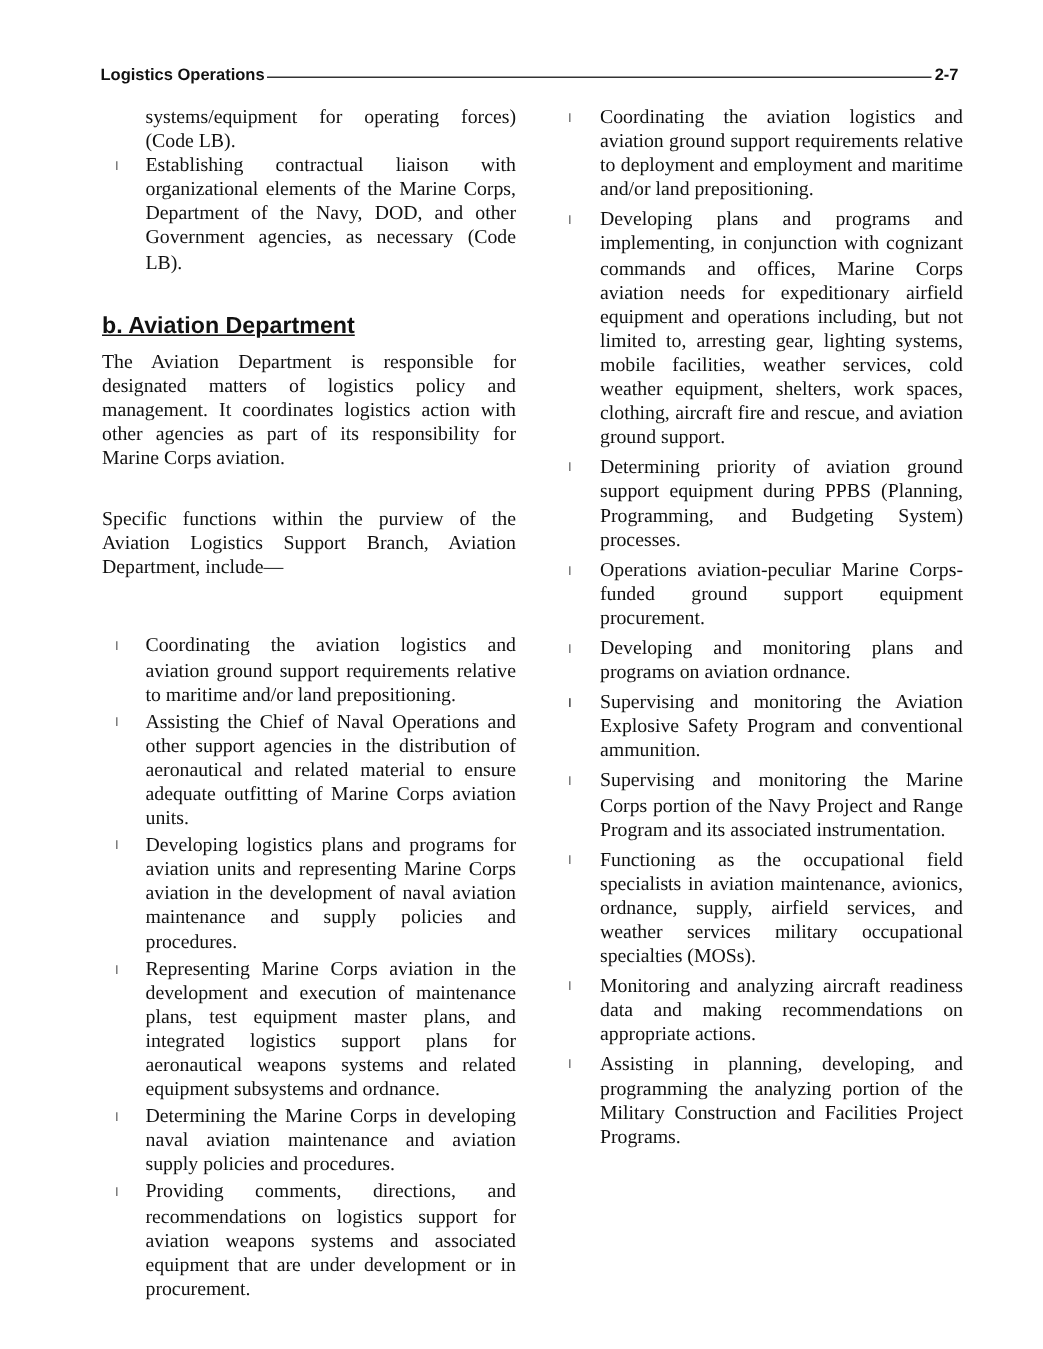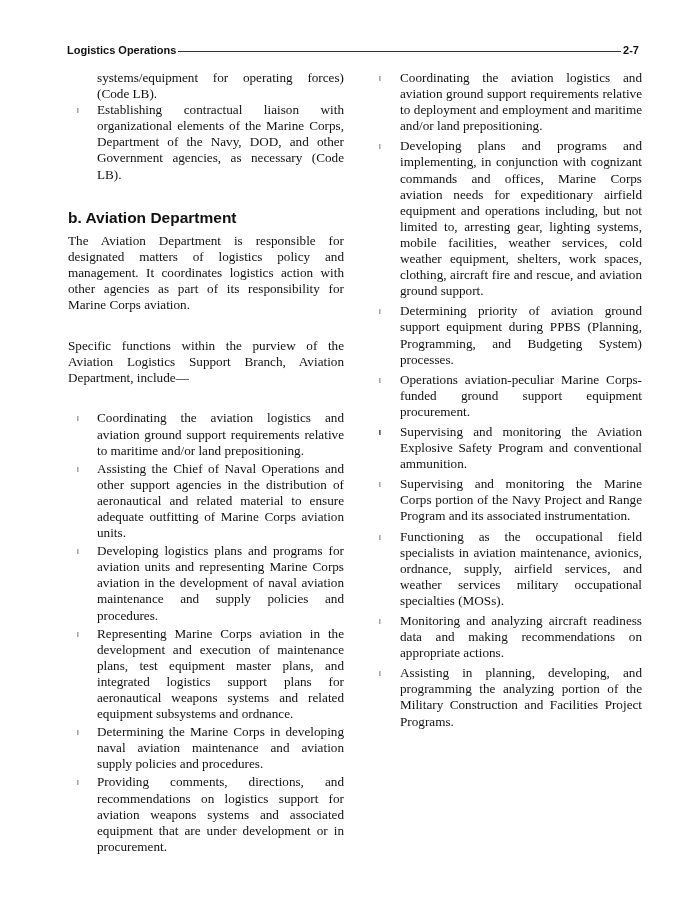--- a/index.html
+++ b/index.html
@@ -20,24 +20,24 @@
   .bullet-item { position: relative; padding-left: 29px; margin-bottom: 2px; text-align: justify; }
   .col-right .bullet-item { padding-left: 28px; margin-bottom: 4px; }
   .bullet-mark {
     position: absolute; left: 9px; top: 4px; font-size: 8px; line-height: 10px;
     font-family: "Liberation Sans", sans-serif; color: #444;
   }
   .col-right .bullet-mark { left: 7px; }
   .cont { padding-left: 29px; text-align: justify; }
   .section-heading {
     font-family: "Liberation Sans", sans-serif; font-weight: bold; font-size: 15.5px;
-    margin: 26px 0 6px 0; line-height: 18px;
+    margin: 26px 0 6px 0; line-height: 18px; text-decoration: underline;
   }
   .para { margin: 0 0 25px 0; text-align: justify; }
-  .para-last { margin-bottom: 24px; }
+  .para-last { margin-bottom: 36px; }
 </style>
 </head>
 <body>
 
 <div class="page-header">
   <span>Logistics Operations</span>
   <span class="rule"></span>
   <span>2-7</span>
 </div>
 
@@ -96,20 +96,21 @@
     <li class="bullet-item">
       <span class="bullet-mark">l</span>
       <span>Determining priority of aviation ground support equipment during PPBS (Planning, Programming, and Budgeting System) processes.</span>
     </li>
     <li class="bullet-item">
       <span class="bullet-mark">l</span>
       <span>Operations aviation-peculiar Marine Corps-funded ground support equipment procurement.</span>
     </li>
     <li class="bullet-item">
       <span class="bullet-mark">l</span>
+      <span>Developing and monitoring plans and programs on aviation ordnance.</span>
     </li>
     <li class="bullet-item">
       <span class="bullet-mark">l</span>
     </li>
     <li class="bullet-item">
       <span class="bullet-mark">l</span>
       <span>Supervising and monitoring the Aviation Explosive Safety Program and conventional ammunition.</span>
     </li>
     <li class="bullet-item">
       <span class="bullet-mark">l</span>

